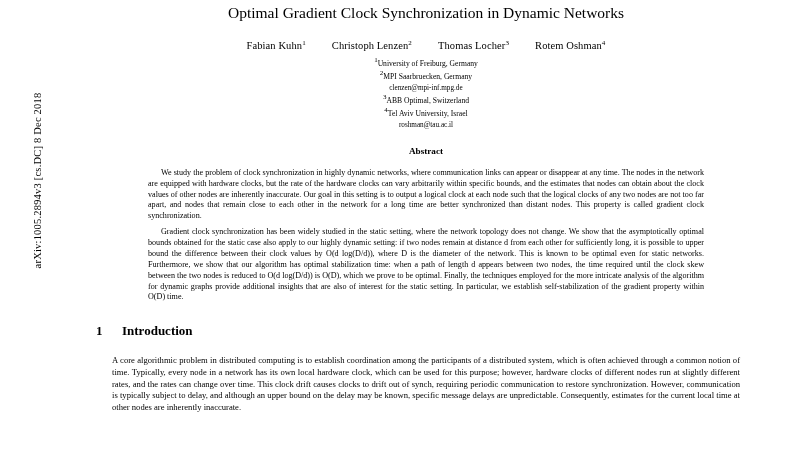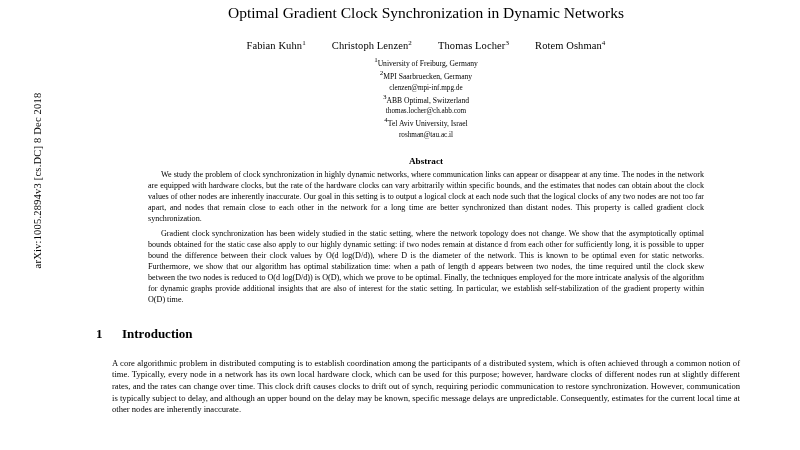--- a/index.html
+++ b/index.html
@@ -75,21 +75,21 @@
     font-size: 7.2px;
   }
   .abs-head {
     text-align: center;
     font-size: 9.2px;
     font-weight: bold;
     margin-top: 16px;
     margin-bottom: 3px;
   }
   .abstract {
-    margin: 4px 52px;
+    margin: 12px 52px;
     font-size: 8.1px;
     line-height: 1.345;
     text-align: justify;
   }
   .abstract p {
     margin: 0;
     text-indent: 13px;
   }
   .abstract p + p {
     margin-top: 5px;
@@ -123,21 +123,20 @@
 
     <div class="authors">
       <span class="au"><span>Fabian Kuhn</span><sup>1</sup></span><span class="gap"></span><span class="au"><span>Christoph Lenzen</span><sup>2</sup></span><span class="gap"></span><span class="au"><span>Thomas Locher</span><sup>3</sup></span><span class="gap"></span><span class="au"><span>Rotem Oshman</span><sup>4</sup></span>
     </div>
 
     <div class="affils">
       <div><sup>1</sup><span>University of Freiburg, Germany</span></div>
       <div><sup>2</sup><span>MPI Saarbruecken, Germany</span></div>
       <div class="mail">clenzen@mpi-inf.mpg.de</div>
       <div><sup>3</sup><span>ABB Optimal, Switzerland</span></div>
-      <div class="mail">thomas.locher@ch.abb.com</div>
       <div><sup>4</sup><span>Tel Aviv University, Israel</span></div>
       <div class="mail">roshman@tau.ac.il</div>
     </div>
 
     <div class="abs-head">Abstract</div>
 
     <div class="abstract">
       <p>We study the problem of clock synchronization in highly dynamic networks, where communication links can appear or disappear at any time. The nodes in the network are equipped with hardware clocks, but the rate of the hardware clocks can vary arbitrarily within specific bounds, and the estimates that nodes can obtain about the clock values of other nodes are inherently inaccurate. Our goal in this setting is to output a logical clock at each node such that the logical clocks of any two nodes are not too far apart, and nodes that remain close to each other in the network for a long time are better synchronized than distant nodes. This property is called gradient clock synchronization.</p>
       <p>Gradient clock synchronization has been widely studied in the static setting, where the network topology does not change. We show that the asymptotically optimal bounds obtained for the static case also apply to our highly dynamic setting: if two nodes remain at distance d from each other for sufficiently long, it is possible to upper bound the difference between their clock values by O(d log(D/d)), where D is the diameter of the network. This is known to be optimal even for static networks. Furthermore, we show that our algorithm has optimal stabilization time: when a path of length d appears between two nodes, the time required until the clock skew between the two nodes is reduced to O(d log(D/d)) is O(D), which we prove to be optimal. Finally, the techniques employed for the more intricate analysis of the algorithm for dynamic graphs provide additional insights that are also of interest for the static setting. In particular, we establish self-stabilization of the gradient property within O(D) time.</p>
     </div>

